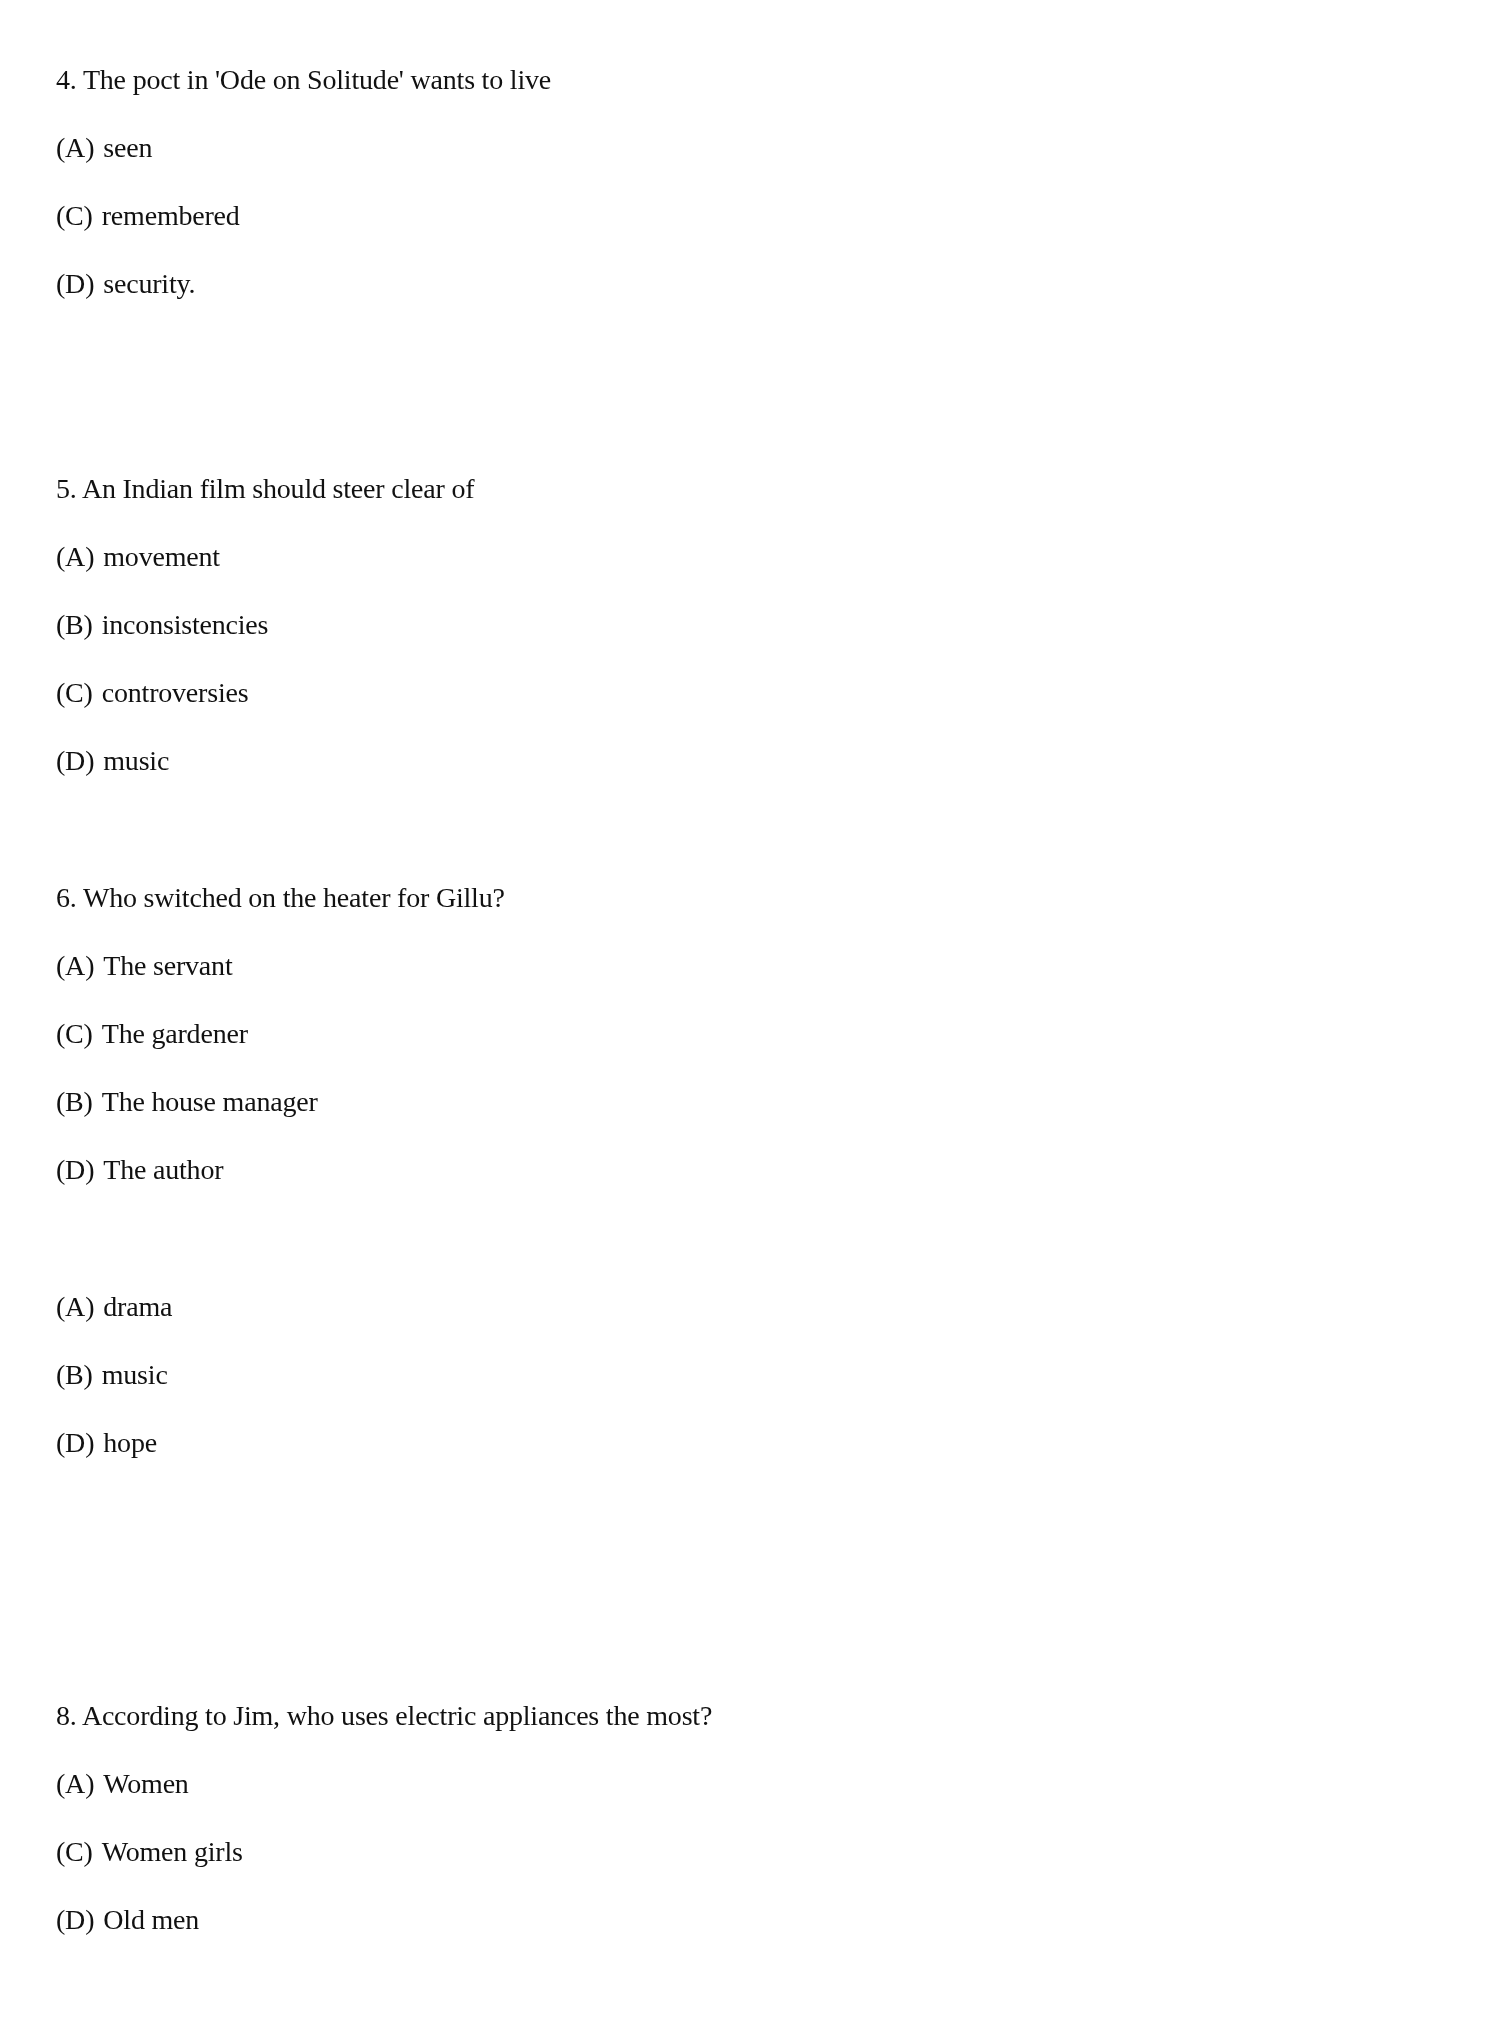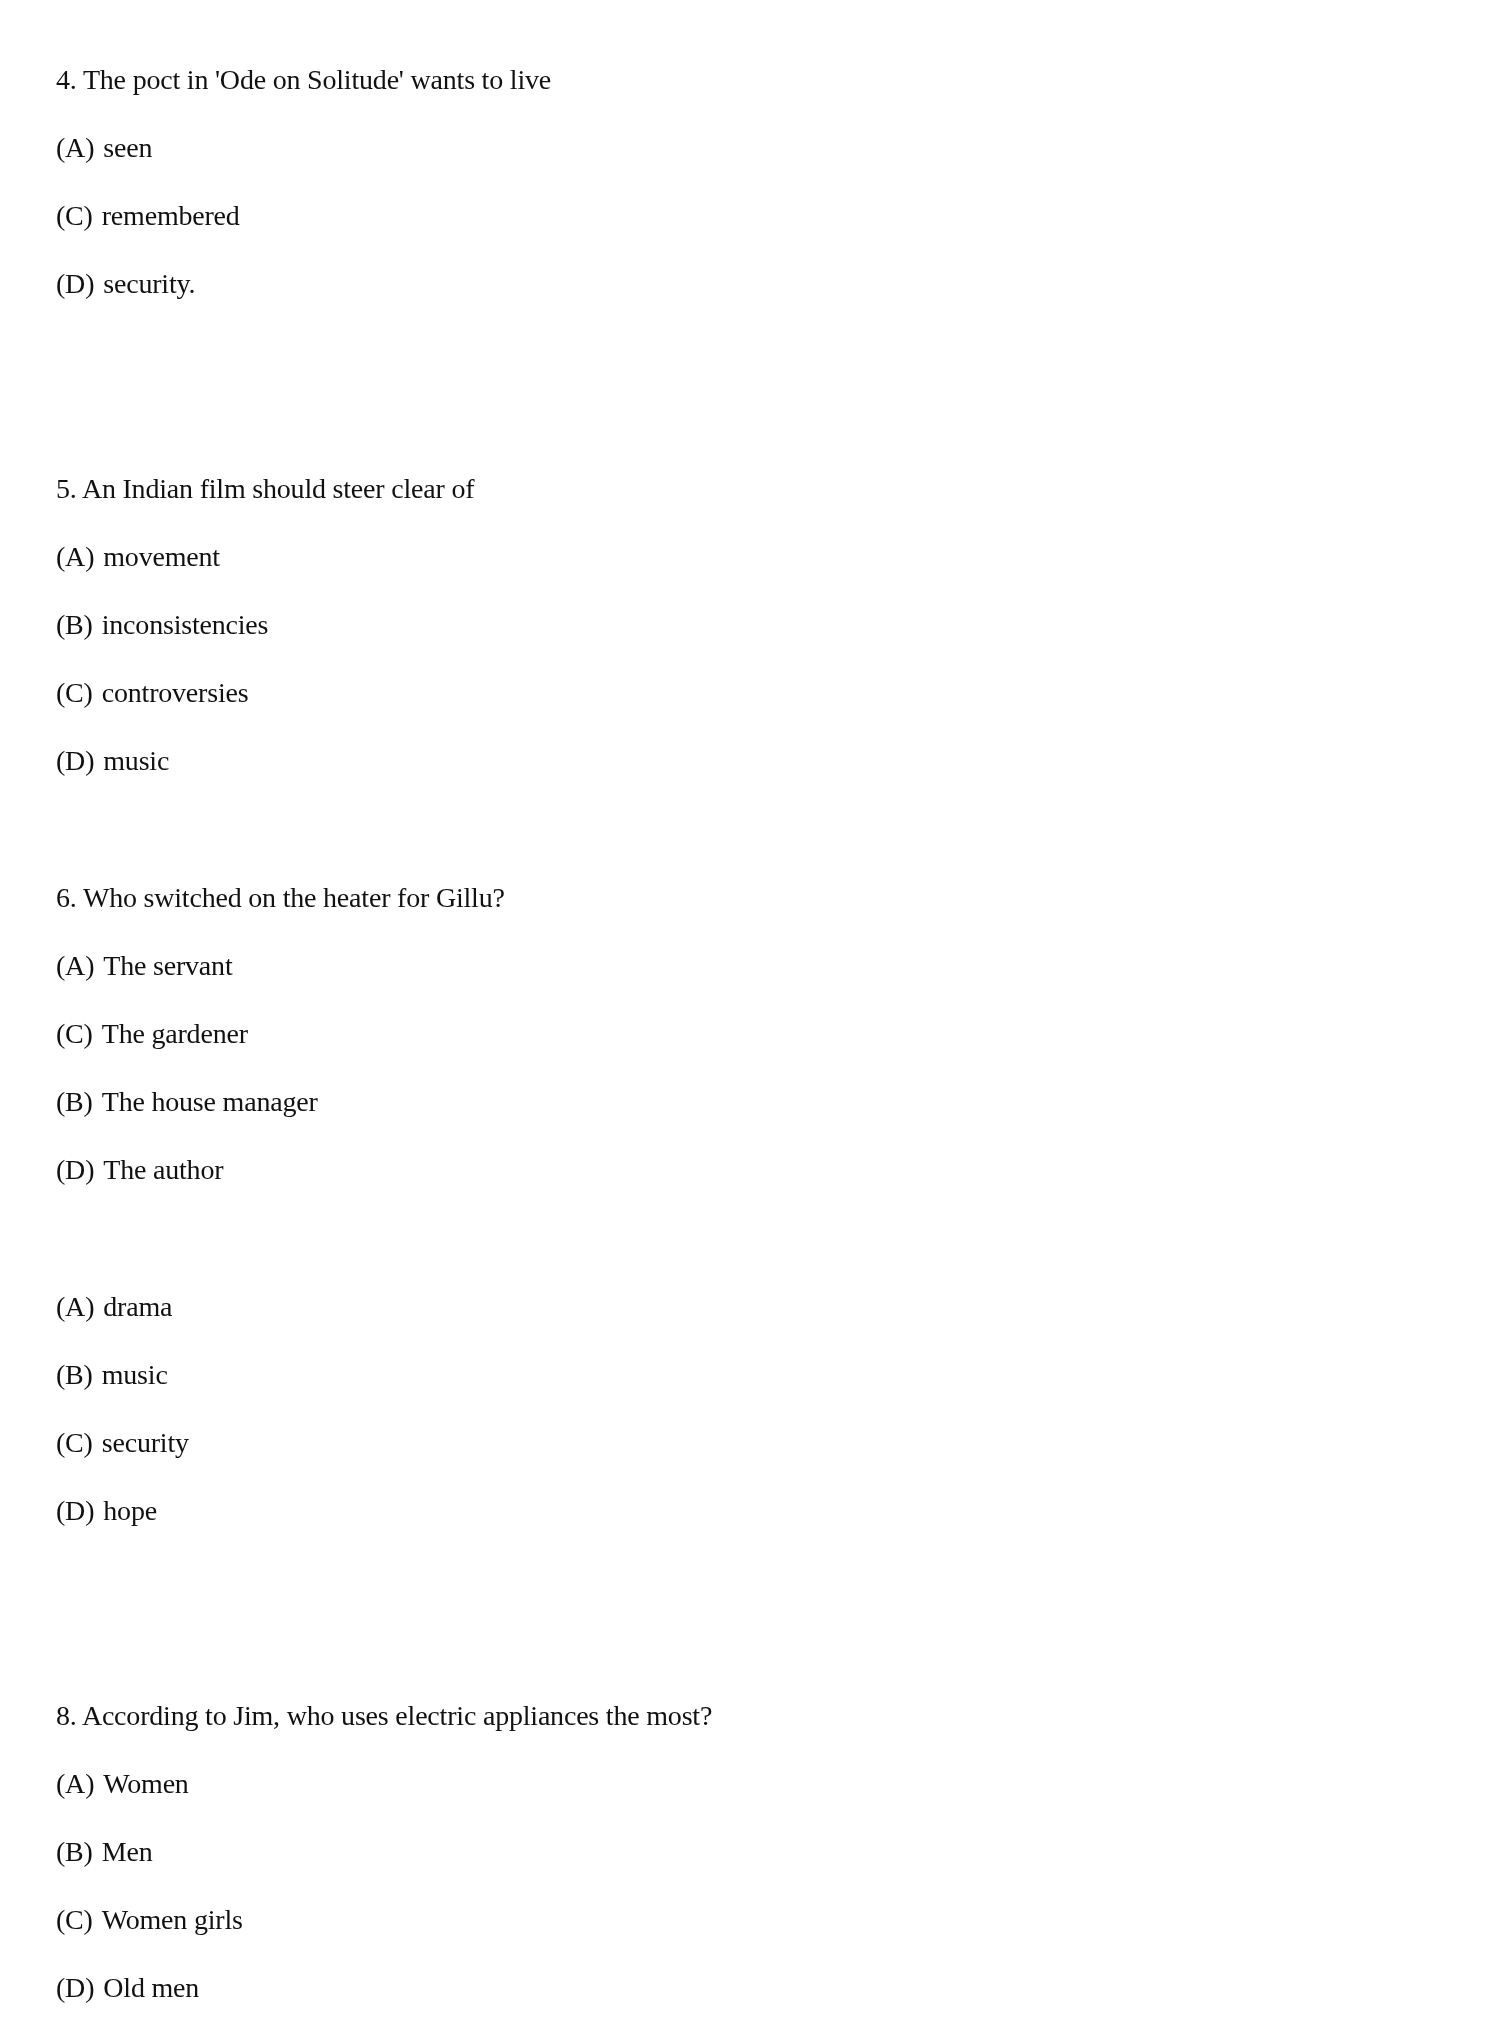--- a/index.html
+++ b/index.html
@@ -68,28 +68,26 @@
     </div>
     <div class="line"><span class="option-letter">(A)</span><span>The servant</span></div>
     <div class="line"><span class="option-letter">(C)</span><span>The gardener</span></div>
     <div class="line"><span class="option-letter">(B)</span><span>The house manager</span></div>
     <div class="line"><span class="option-letter">(D)</span><span>The author</span></div>
   </div>
 
   <div class="question-block">
     <div class="line"><span class="option-letter">(A)</span><span>drama</span></div>
     <div class="line"><span class="option-letter">(B)</span><span>music</span></div>
-    <div class="line"><span class="option-letter">(C)</span><span>security</span></div>
     <div class="line"><span class="option-letter">(D)</span><span>hope</span></div>
   </div>
 
   <div class="question-block">
     <div class="line">
       <span>8.</span>
       <span>According to Jim, who uses electric appliances the most?</span>
     </div>
     <div class="line"><span class="option-letter">(A)</span><span>Women</span></div>
-    <div class="line"><span class="option-letter">(B)</span><span>Men</span></div>
     <div class="line"><span class="option-letter">(C)</span><span>Women girls</span></div>
     <div class="line"><span class="option-letter">(D)</span><span>Old men</span></div>
   </div>
 
 </div>
 
 </body></html>

